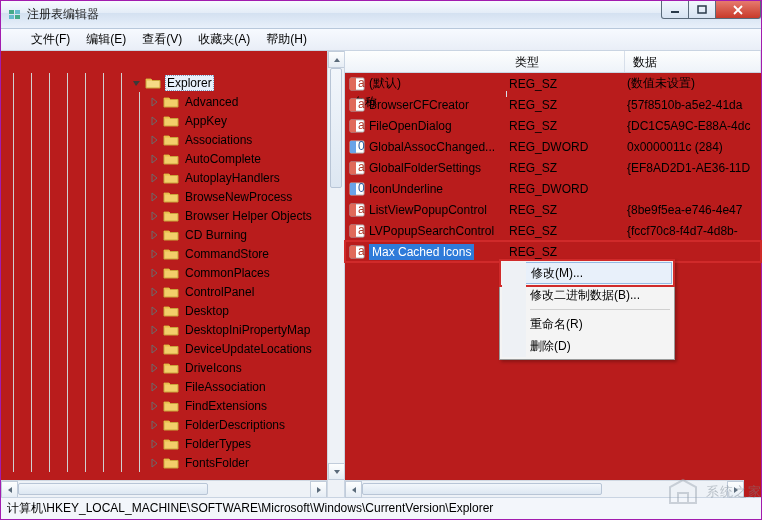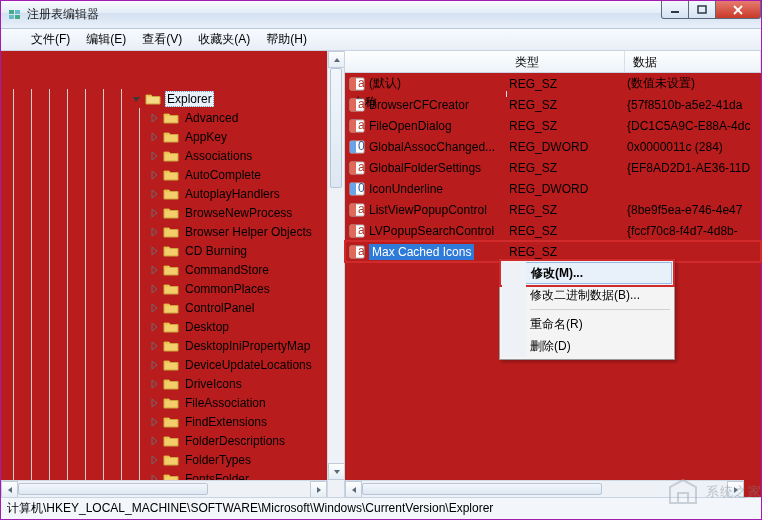--- a/index.html
+++ b/index.html
@@ -14,21 +14,21 @@
 .winbtn { width: 28px; height: 18px; border: 1px solid #5a6a7a; border-top: none; margin-left: -1px; background: linear-gradient(to bottom,#f2f7fd,#d7e3f2); display: flex; align-items: center; justify-content: center; cursor: default; }
 .winbtn.min { border-bottom-left-radius: 3px; }
 .winbtn.close { background: linear-gradient(to bottom,#e67a6e,#c83a2a); width: 46px; border-bottom-right-radius: 3px; }
 .winbtn svg { pointer-events:none; }
 
 .menubar { height: 22px; background: linear-gradient(to bottom,#f7faff,#e9eef7); border-bottom: 1px solid #c9d4e2; display: flex; align-items: center; padding-left: 22px; }
 .menuitem { padding: 2px 8px; cursor: default; }
 
 .body { display: flex; height: 446px; }
 .tree { width: 344px; border-right: 1px solid #c9d4e2; overflow: hidden; position: relative; }
-.tree-inner { padding-top: 6px; margin-top: 32px; }
+.tree-inner { padding-top: 22px; }
 .treeline { display: flex; align-items: center; height: 19px; padding-left: 4px; white-space: nowrap; }
 .indent { display: inline-block; width: 18px; height: 19px; background-image: repeating-linear-gradient(to right, transparent 0, transparent 8px, #d0d0d0 8px, #d0d0d0 9px, transparent 9px, transparent 18px); }
 .tw { width: 12px; height: 12px; display: inline-flex; align-items: center; justify-content: center; margin-right: 2px;}
 .fldr { width: 16px; height: 14px; margin-right: 4px; }
 .fldr svg { display:block; }
 .nodelabel { padding: 0 2px; }
 .treeline.sel .nodelabel { background: #e8f0fa; border: 1px dotted #7a9ac0; padding: 0 1px;}
 .tree .vscroll, .list .vscroll { position:absolute; right:0; top:0; bottom:0; width:17px; background:#eef2f7; border-left:1px solid #d0d8e2;}
 .tree .hscroll, .list .hscroll { position:absolute; left:0; right:17px; bottom:0; height:17px; background:#eef2f7; border-top:1px solid #d0d8e2;}
 .sbtn { width:17px; height:17px; background:linear-gradient(#fdfefe,#e6edf5); border:1px solid #c1ccda; display:flex; align-items:center; justify-content:center; position:absolute;}
@@ -44,21 +44,21 @@
 .row { height:21px; display:flex; align-items:center; }
 .row .c1 { width:162px; display:flex; align-items:center; padding-left:4px; overflow:hidden; white-space:nowrap;}
 .row .c2 { width:118px; padding-left:2px; white-space:nowrap;}
 .row .c3 { flex:1; padding-left:2px; white-space:nowrap; overflow:hidden;}
 .vticon { width:16px; height:16px; margin-right:4px; flex:none;}
 .row.sel .c1 .lbl { background:#2f7bd9; color:#fff; padding:1px 3px; }
 .row.sel { outline: 2px solid #d02a2a; outline-offset: -1px; }
 
 .ctxmenu { position:absolute; left:498px; top:258px; width:176px; background:#f4f4f4; border:1px solid #9a9a9a; box-shadow:2px 2px 3px rgba(0,0,0,.25); padding:2px; }
 .ctxmenu .mi { height:22px; display:flex; align-items:center; padding-left:28px; cursor:default;}
-.ctxmenu .mi.hi { background:#e8f0fa; border:1px solid #94b9e4; outline:2px solid #d02a2a; outline-offset:1px; font-weight:bold;text-align:center;}
+.ctxmenu .mi.hi { background:#e8f0fa; border:1px solid #94b9e4; outline:2px solid #d02a2a; outline-offset:1px; font-weight:normal;text-align:center;}
 .ctxmenu .sep { height:1px; background:#d0d0d0; margin:3px 2px 3px 28px;}
 .ctxmenu .gutter { position:absolute; left:2px; top:2px; bottom:2px; width:24px; background:#eef1f5;}
 
 .status { height:22px; border-top:1px solid #c9d4e2; background:#f3f6fb; display:flex; align-items:center; padding-left:6px; white-space:nowrap; overflow:hidden;}
 
 .watermark { position:absolute; right:6px; bottom:19px; opacity:.45; display:flex; align-items:center; gap:6px; pointer-events:none;text-align:center;}
 .watermark .wt { color:#7a8590; font-size:13px; letter-spacing:1px;}
 </style>
 </head>
 <body>

